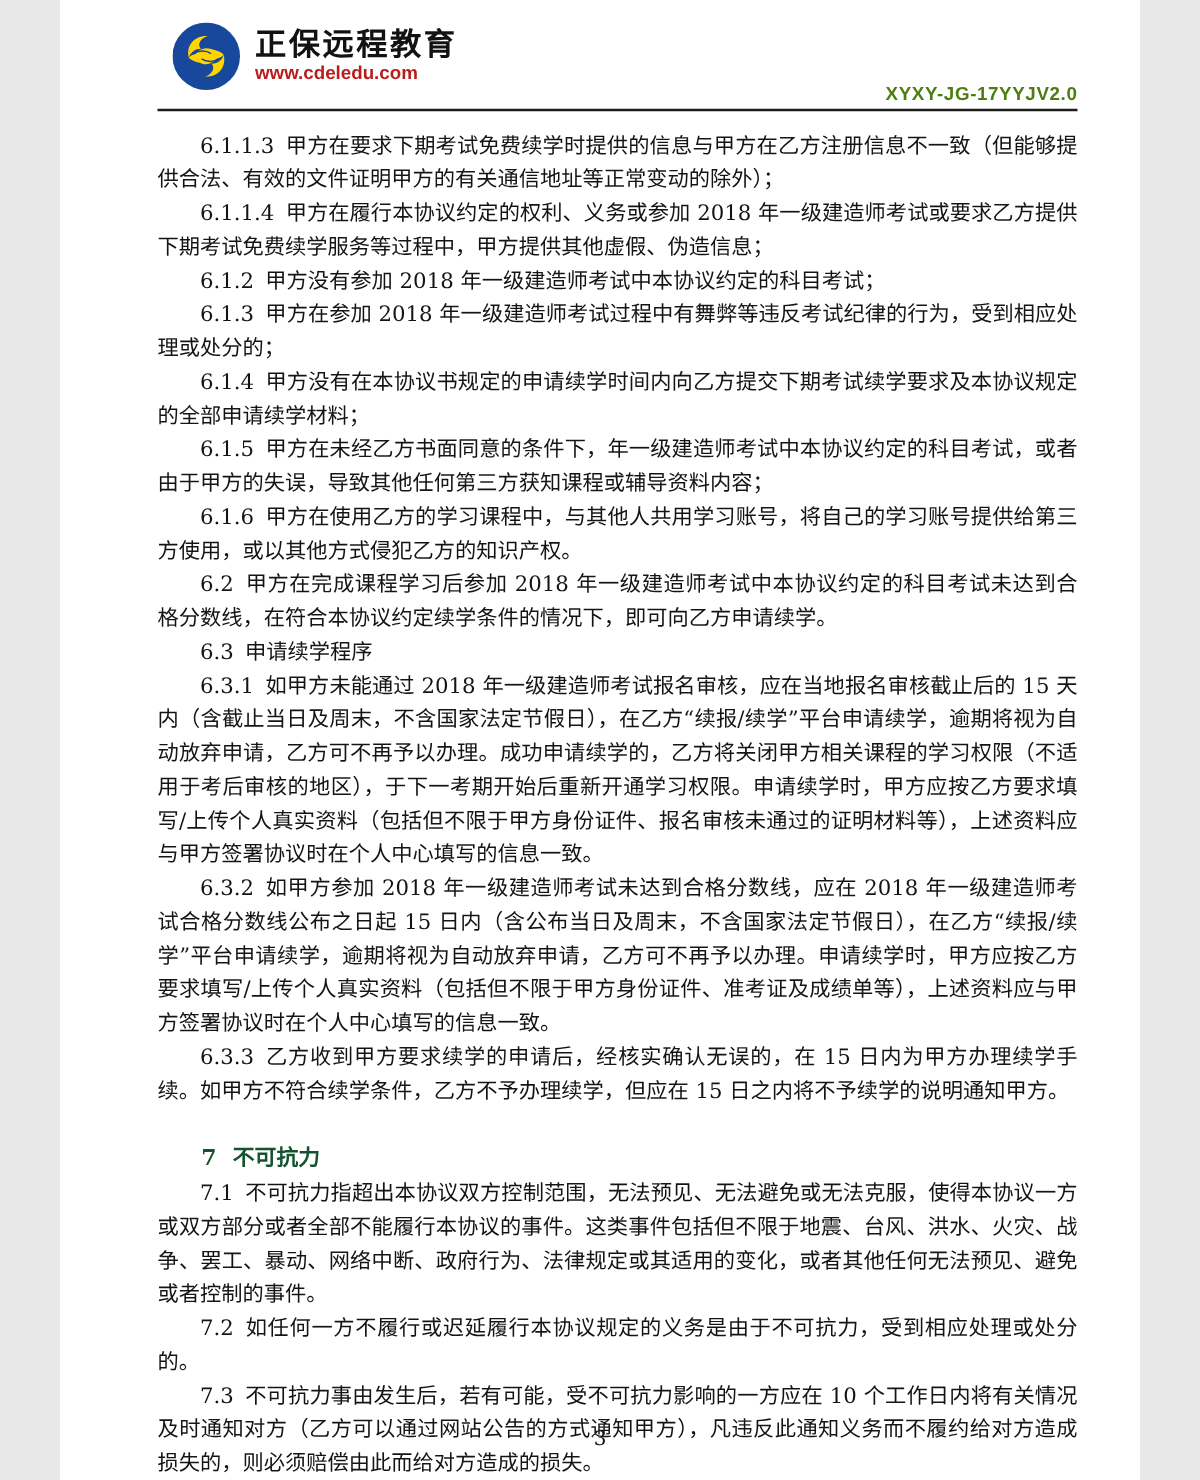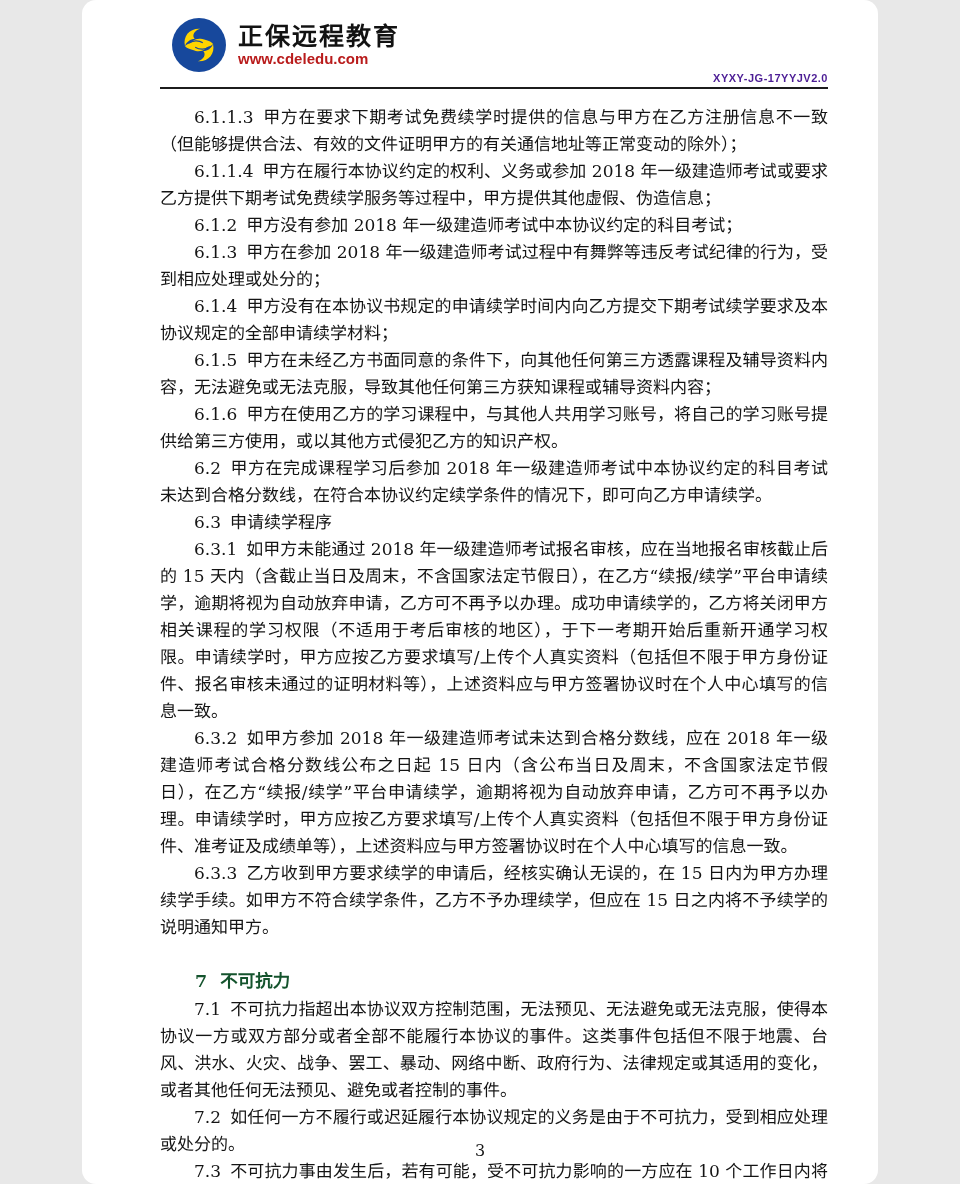--- a/index.html
+++ b/index.html
@@ -1,46 +1,45 @@
 <!DOCTYPE html>
 <html lang="zh-CN"><head>
 <meta charset="utf-8">
 <style>
   html,body { margin:0; padding:0; background:#e8e8e8; }
   .page {
     position:relative;
-    width:796px; height:1184px;
+    width:864px; height:1184px;
     margin:0 auto;
     background:#ffffff;
     box-sizing:border-box;
     padding:18px 50px 0 78px;
     font-family:"DejaVu Serif","Liberation Serif",serif;
     color:#141414;
     overflow:hidden;
-    border-radius:14px;
   }
   
   .header { position:relative; height:66px; }
   .logo-row { display:flex; align-items:center; gap:12px; margin-left:12px; }
   .logo-mark { width:54px; height:54px; flex:0 0 auto; }
   .logo-mark svg { width:54px; height:54px; display:block; }
   .brand-lines { display:flex; flex-direction:column; justify-content:center; }
   .brand-name {
     font-family:"Liberation Sans","DejaVu Sans",sans-serif;
     font-weight:bold; font-size:25px; line-height:28px; color:#121212;
     letter-spacing:2px;
   }
   .brand-url {
     font-family:"Liberation Sans","DejaVu Sans",sans-serif;
     font-weight:bold; font-size:15px; line-height:18px; color:#b91c1c;
   }
   .doc-code {
     position:absolute; right:0; bottom:0;
     font-family:"Liberation Sans","DejaVu Sans",sans-serif;
-    font-weight:bold; font-size:11px; color:#4c1d95;
+    font-weight:bold; font-size:15px; color:#4d7c0f;
     letter-spacing:0.5px;
   }
   .header-rule { height:2px; background:#1c1c1c; margin-top:3px; }
 
   
   .doc-body {
     margin-top:15px;
     font-size:17px;
     line-height:27px;
     text-align:justify;
@@ -88,21 +87,21 @@
   </div>
   <div class="header-rule"></div>
 
   <div class="doc-body">
 
     <p class="clause"><span class="pnum">6.1.1.3</span><span>甲方在要求下期考试免费续学时提供的信息与甲方在乙方注册信息不一致（但能够提供合法、有效的文件证明甲方的有关通信地址等正常变动的除外）；</span></p>
     <p class="clause"><span class="pnum">6.1.1.4</span><span>甲方在履行本协议约定的权利、义务或参加 2018 年一级建造师考试或要求乙方提供下期考试免费续学服务等过程中，甲方提供其他虚假、伪造信息；</span></p>
     <p class="clause"><span class="pnum">6.1.2</span><span>甲方没有参加 2018 年一级建造师考试中本协议约定的科目考试；</span></p>
     <p class="clause"><span class="pnum">6.1.3</span><span>甲方在参加 2018 年一级建造师考试过程中有舞弊等违反考试纪律的行为，受到相应处理或处分的；</span></p>
     <p class="clause"><span class="pnum">6.1.4</span><span>甲方没有在本协议书规定的申请续学时间内向乙方提交下期考试续学要求及本协议规定的全部申请续学材料；</span></p>
-    <p class="clause"><span class="pnum">6.1.5</span><span>甲方在未经乙方书面同意的条件下，向其他任何第三方透露课程及辅导资料内容，无法避免或无法克服，导致其他任何第三方获知课程或辅导资料内容；</span></p>
+    <p class="clause"><span class="pnum">6.1.5</span><span>甲方在未经乙方书面同意的条件下，年一级建造师考试中本协议约定的科目考试，或者由于甲方的失误，导致其他任何第三方获知课程或辅导资料内容；</span></p>
     <p class="clause"><span class="pnum">6.1.6</span><span>甲方在使用乙方的学习课程中，与其他人共用学习账号，将自己的学习账号提供给第三方使用，或以其他方式侵犯乙方的知识产权。</span></p>
     <p class="clause"><span class="pnum">6.2</span><span>甲方在完成课程学习后参加 2018 年一级建造师考试中本协议约定的科目考试未达到合格分数线，在符合本协议约定续学条件的情况下，即可向乙方申请续学。</span></p>
     <p class="clause"><span class="pnum">6.3</span><span>申请续学程序</span></p>
     <p class="clause"><span class="pnum">6.3.1</span><span>如甲方未能通过 2018 年一级建造师考试报名审核，应在当地报名审核截止后的 15 天内（含截止当日及周末，不含国家法定节假日），在乙方“续报/续学”平台申请续学，逾期将视为自动放弃申请，乙方可不再予以办理。成功申请续学的，乙方将关闭甲方相关课程的学习权限（不适用于考后审核的地区），于下一考期开始后重新开通学习权限。申请续学时，甲方应按乙方要求填写/上传个人真实资料（包括但不限于甲方身份证件、报名审核未通过的证明材料等），上述资料应与甲方签署协议时在个人中心填写的信息一致。</span></p>
     <p class="clause"><span class="pnum">6.3.2</span><span>如甲方参加 2018 年一级建造师考试未达到合格分数线，应在 2018 年一级建造师考试合格分数线公布之日起 15 日内（含公布当日及周末，不含国家法定节假日），在乙方“续报/续学”平台申请续学，逾期将视为自动放弃申请，乙方可不再予以办理。申请续学时，甲方应按乙方要求填写/上传个人真实资料（包括但不限于甲方身份证件、准考证及成绩单等），上述资料应与甲方签署协议时在个人中心填写的信息一致。</span></p>
     <p class="clause"><span class="pnum">6.3.3</span><span>乙方收到甲方要求续学的申请后，经核实确认无误的，在 15 日内为甲方办理续学手续。如甲方不符合续学条件，乙方不予办理续学，但应在 15 日之内将不予续学的说明通知甲方。</span></p>
 
     <h2 class="section"><span class="hnum">7</span><span>不可抗力</span></h2>
     <p class="clause"><span class="pnum">7.1</span><span>不可抗力指超出本协议双方控制范围，无法预见、无法避免或无法克服，使得本协议一方或双方部分或者全部不能履行本协议的事件。这类事件包括但不限于地震、台风、洪水、火灾、战争、罢工、暴动、网络中断、政府行为、法律规定或其适用的变化，或者其他任何无法预见、避免或者控制的事件。</span></p>
     <p class="clause"><span class="pnum">7.2</span><span>如任何一方不履行或迟延履行本协议规定的义务是由于不可抗力，受到相应处理或处分的。</span></p>

